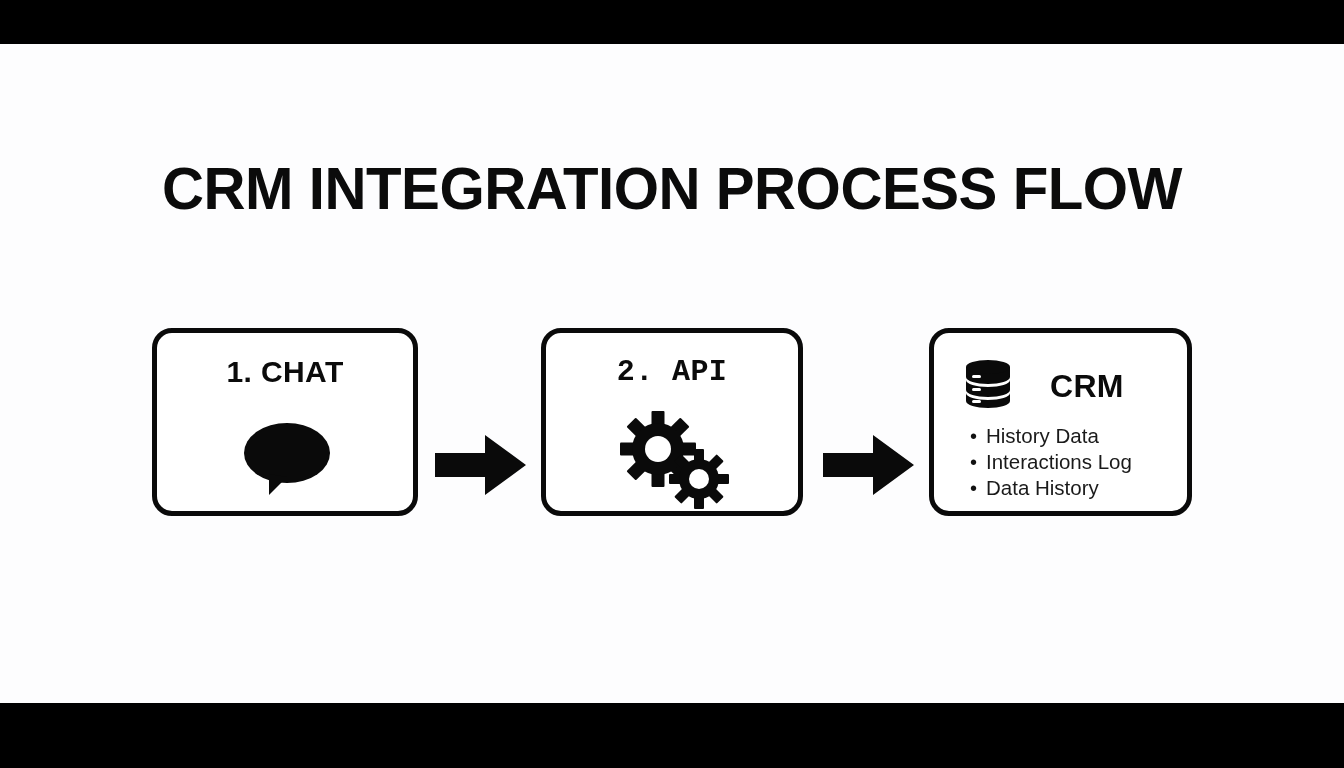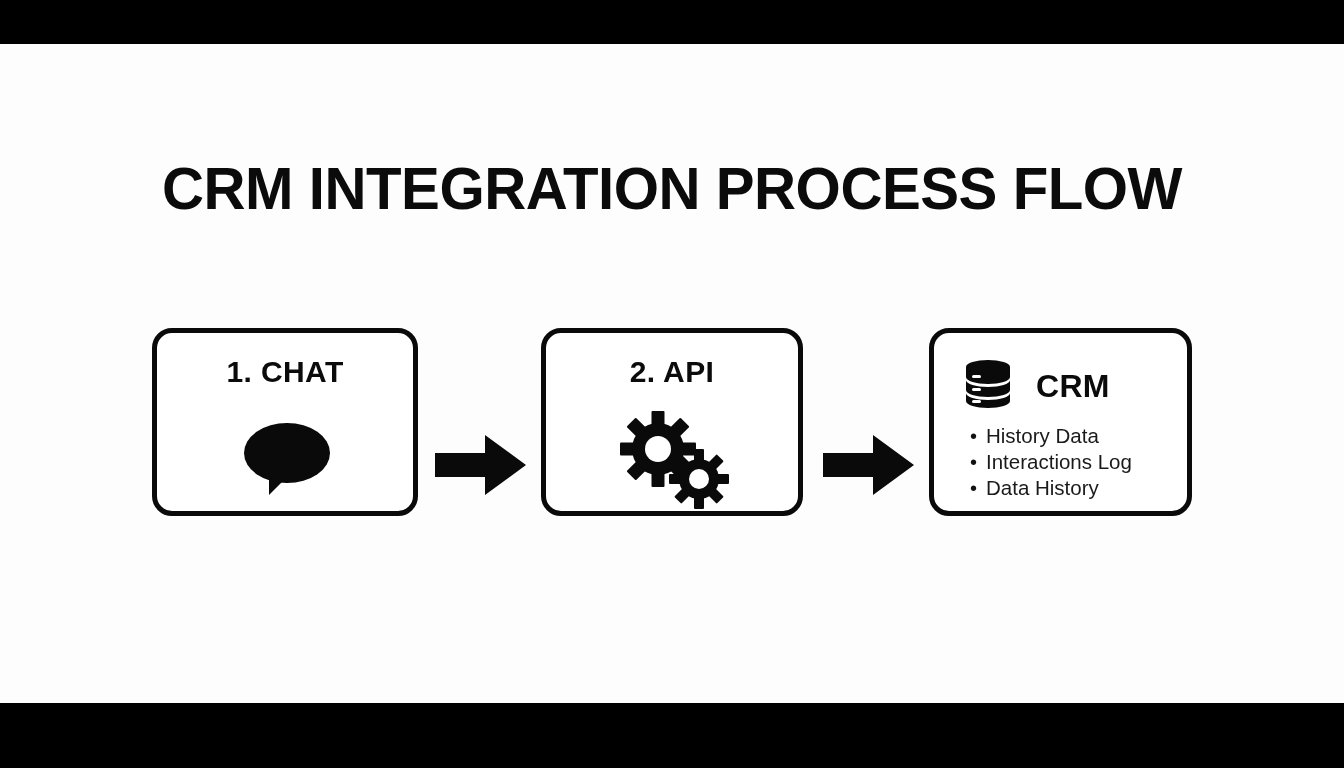--- a/index.html
+++ b/index.html
@@ -61,21 +61,21 @@
 
   
   .box {
     position: absolute;
     box-sizing: border-box;
     border: 5px solid #0a0a0a;
     border-radius: 20px;
     background: #ffffff;
   }
   .box-1 { left: 152px; top: 284px; width: 266px; height: 188px; }
-  .box-2 { left: 541px; top: 284px; width: 262px; height: 188px; }
+  .box-2 { left: 541px; top: 284px; width: 262px; height: 188px; font-family: Liberation Mono, monospace; }
   .box-3 { left: 929px; top: 284px; width: 263px; height: 188px; }
 
   .step-label {
     position: absolute;
     left: 0;
     top: 22px;
     width: 100%;
     text-align: center;
     font-size: 30px;
     font-weight: 700;
@@ -103,21 +103,21 @@
     justify-content: center;
   }
 
   
   .crm-head {
     position: absolute;
     left: 30px;
     top: 26px;
     display: flex;
     align-items: center;
-    gap: 24px;
+    gap: 38px;
   }
   .crm-title {
     font-size: 32px;
     font-weight: 700;
     letter-spacing: 0.3px;
     color: #0b0b0b;
   }
   .crm-list {
     position: absolute;
     left: 36px;

